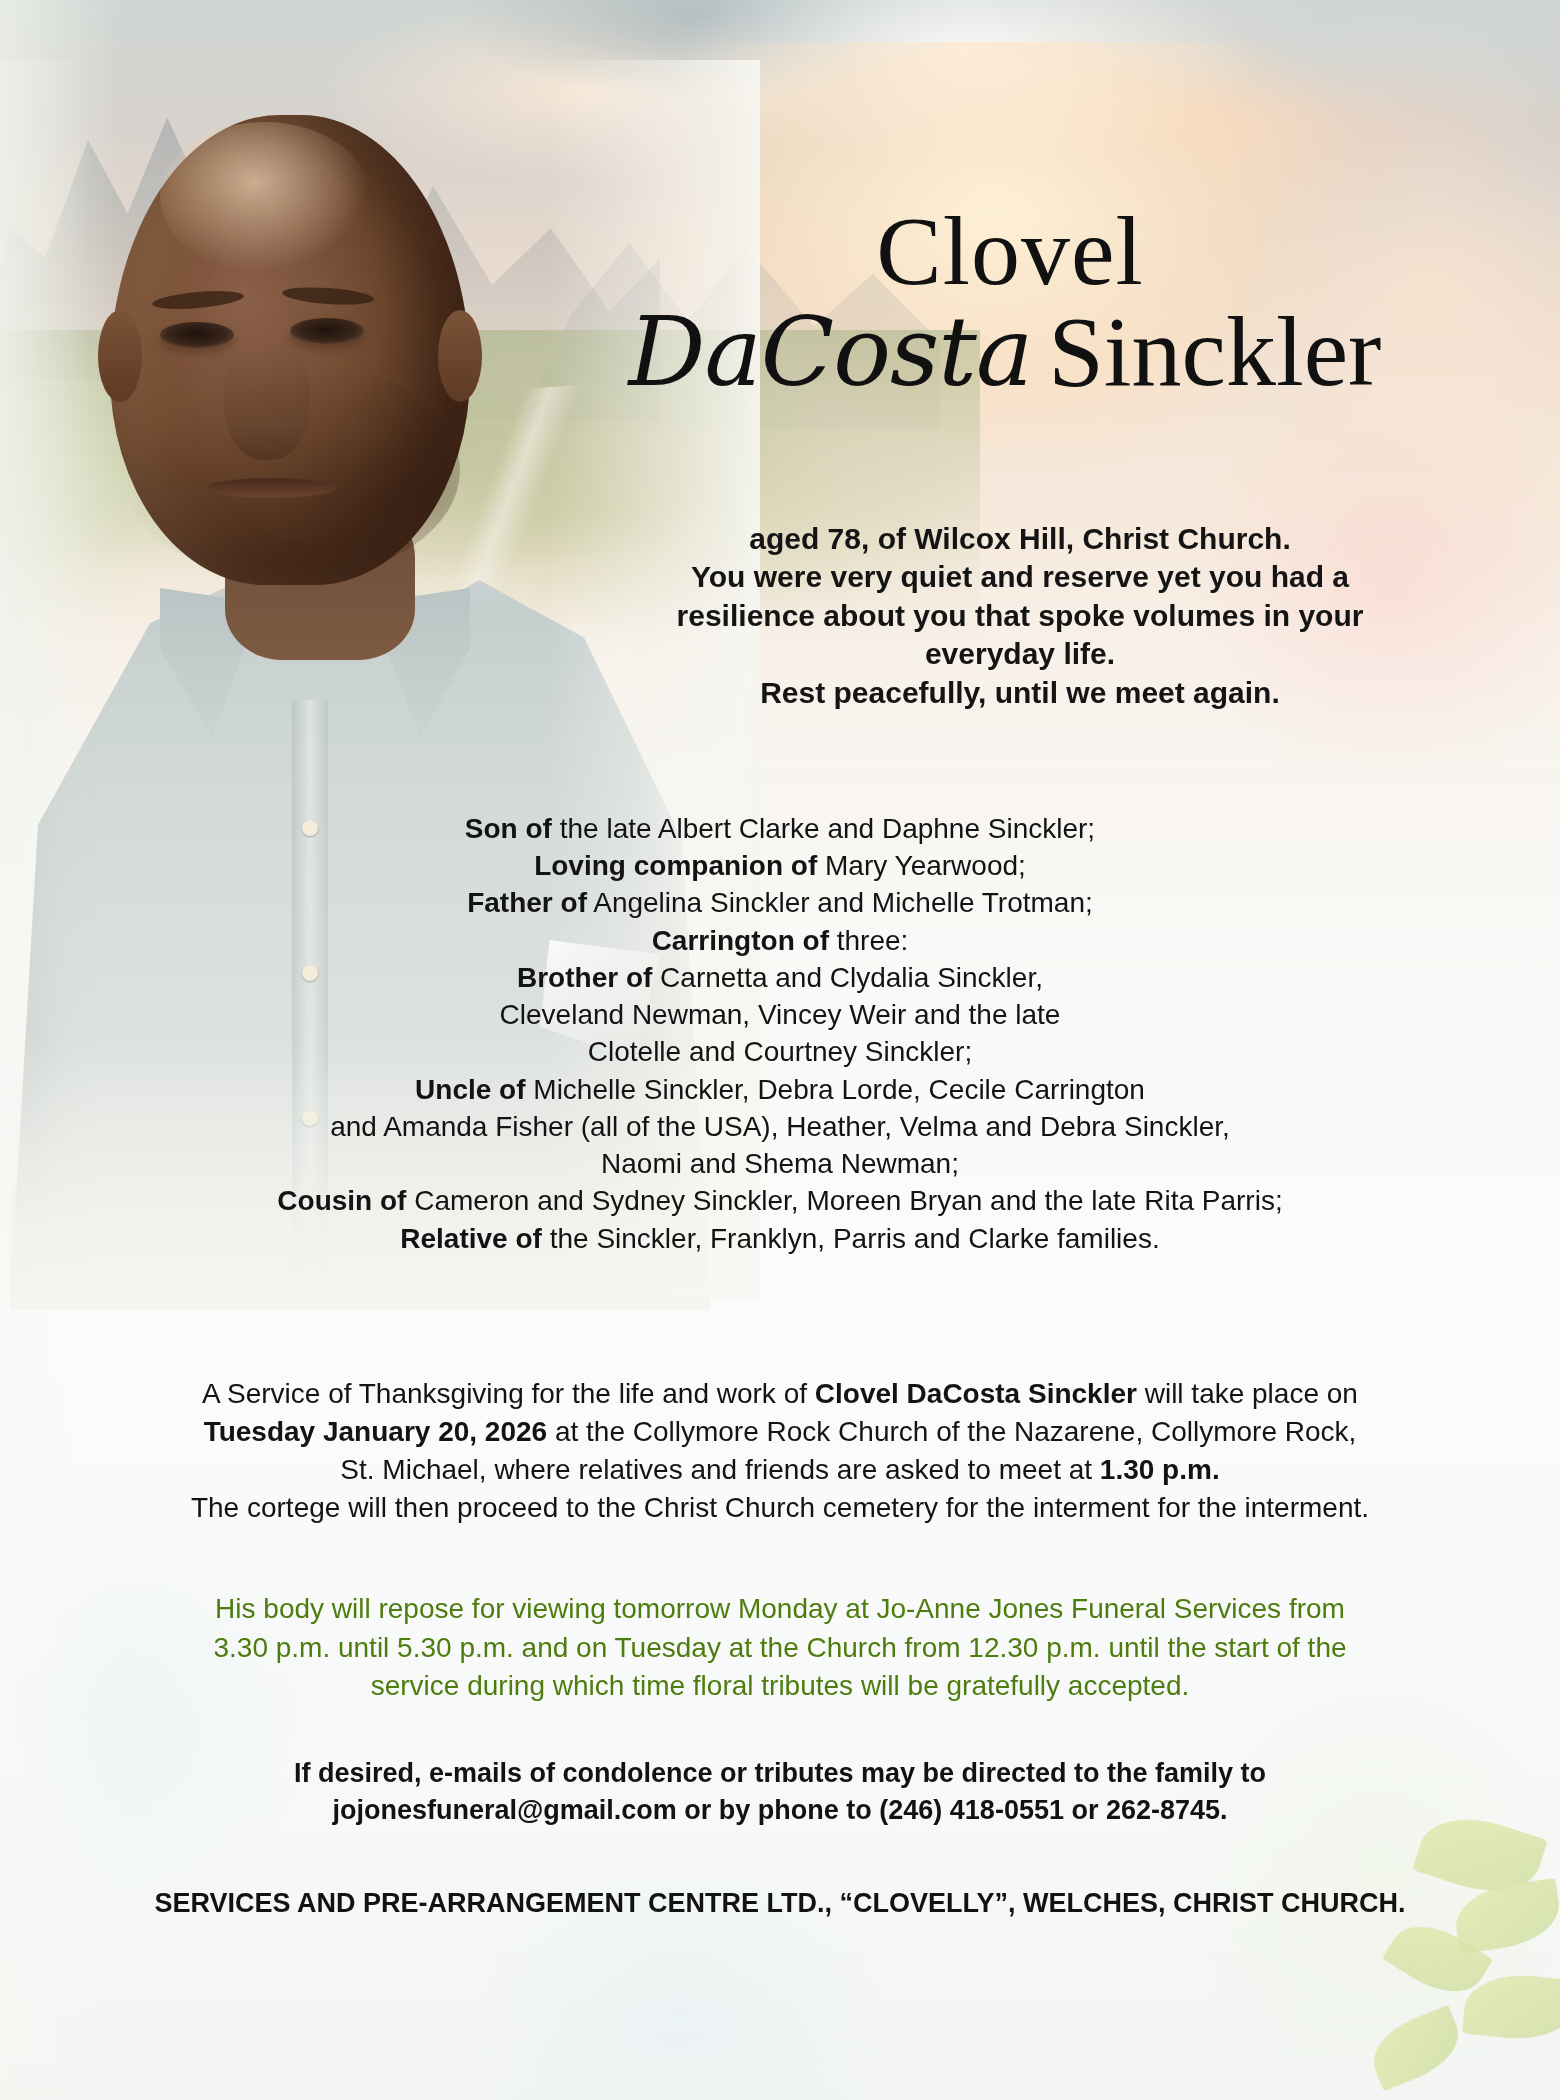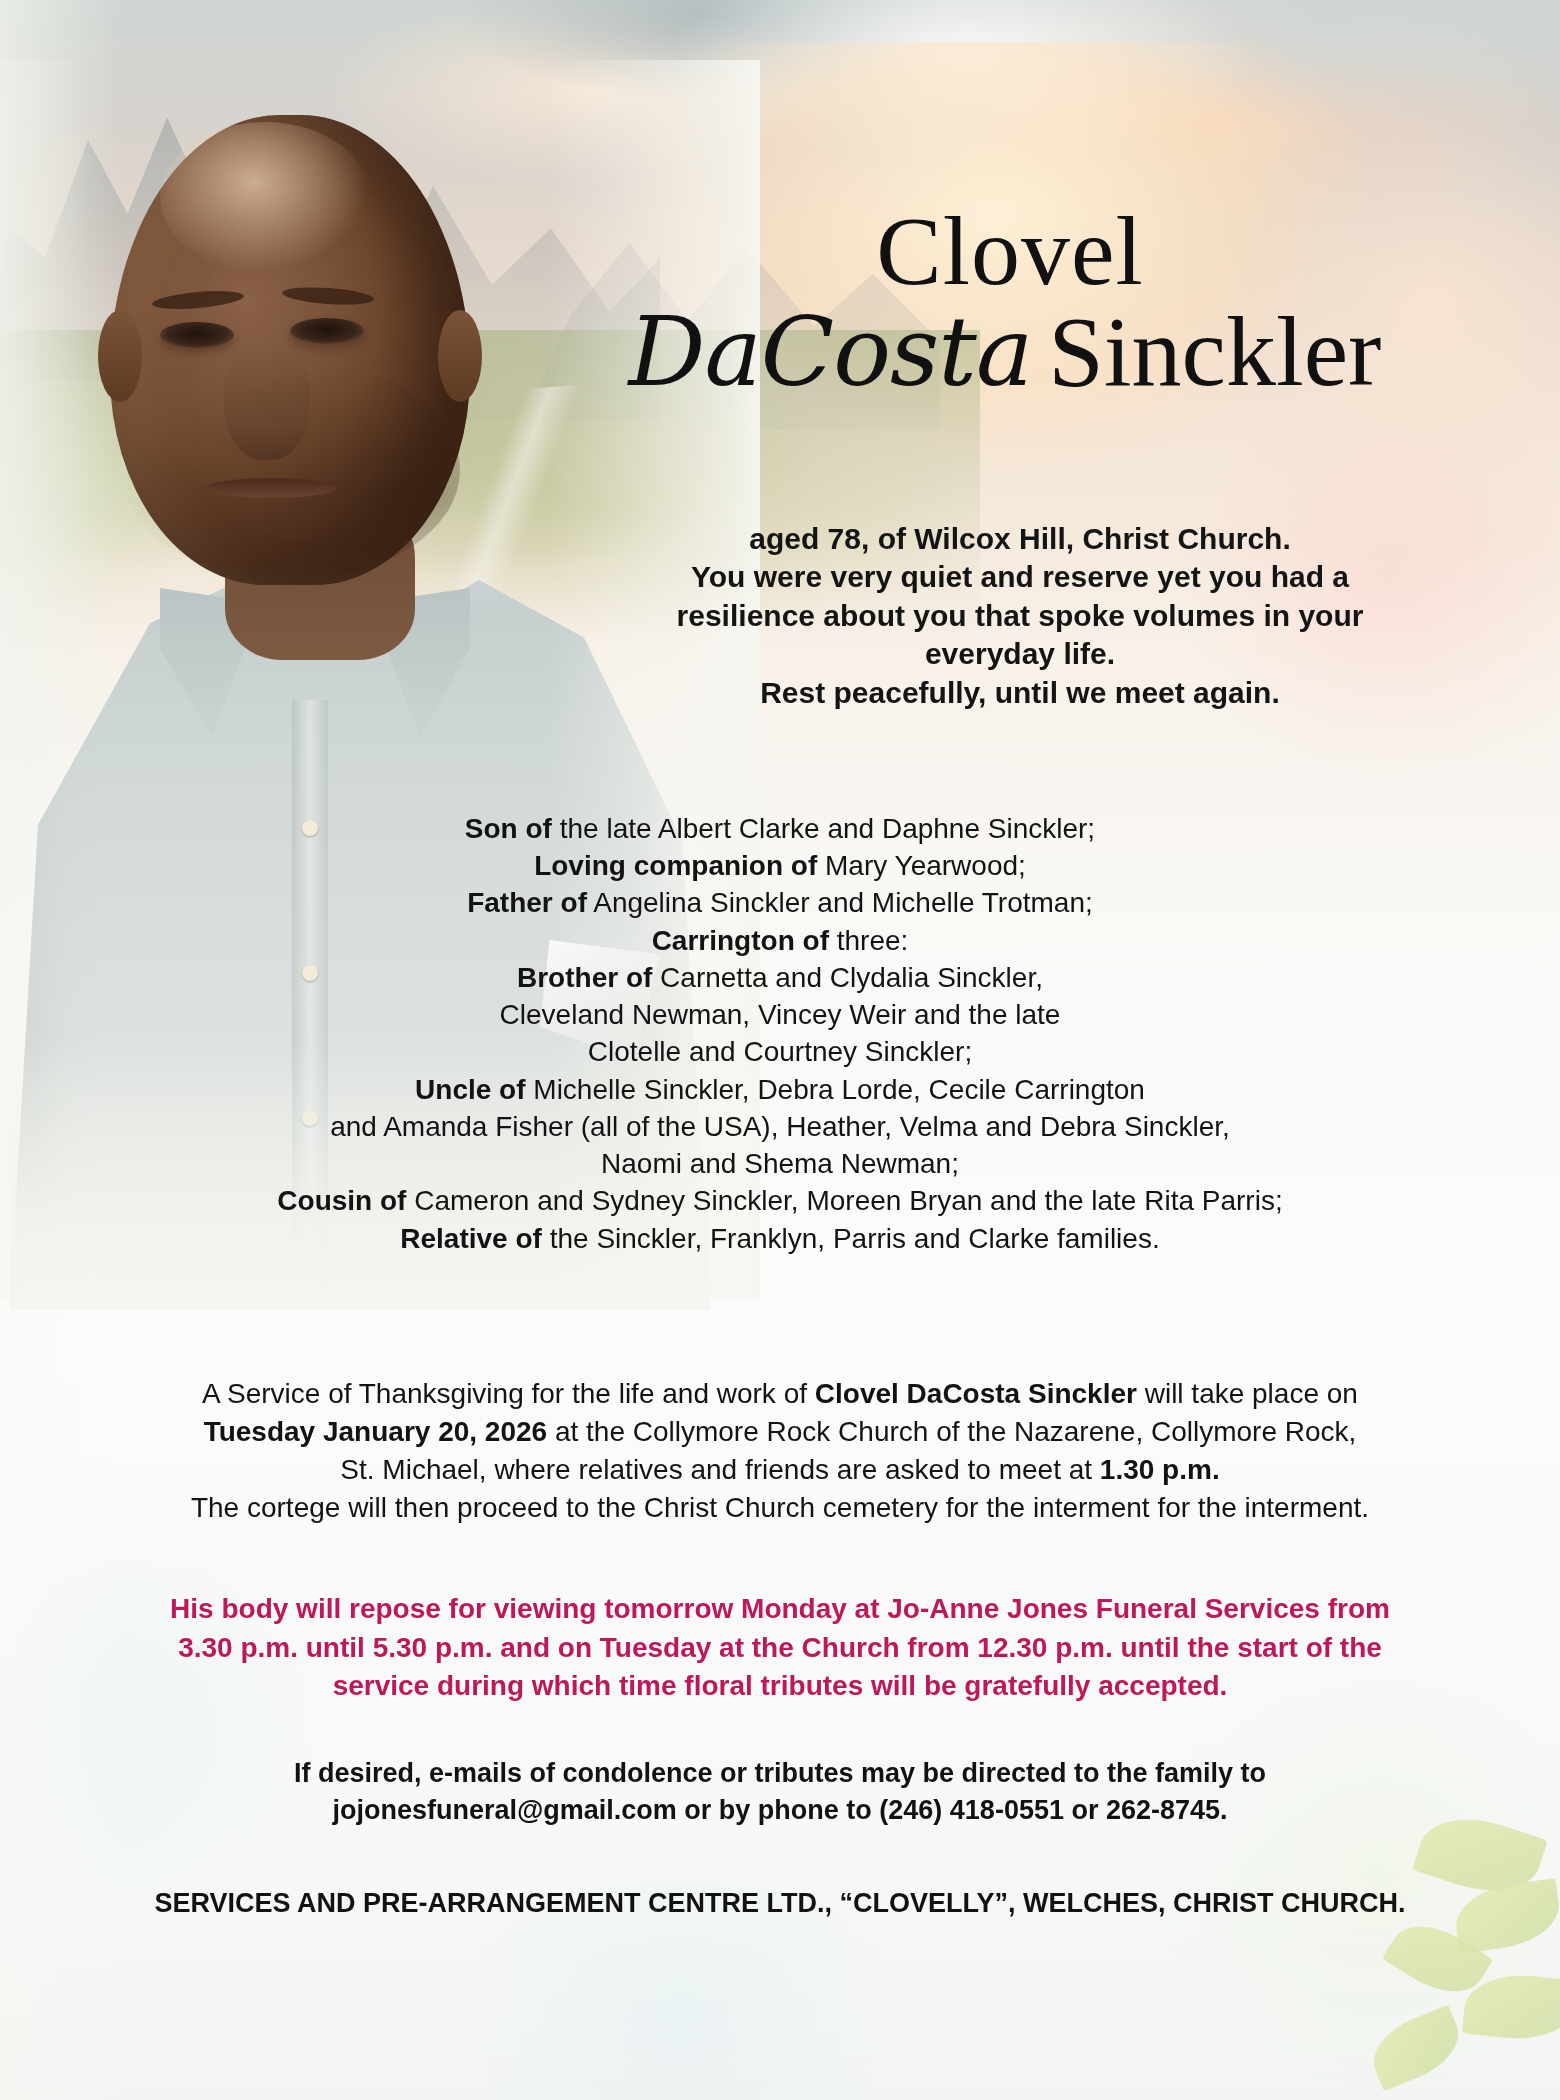--- a/index.html
+++ b/index.html
@@ -317,23 +317,23 @@
     line-height: 1.36;
     color: #131313;
   }
   .service b { font-weight: bold; }
 
   .repose {
     position: absolute;
     left: 90px; top: 1590px; width: 1380px;
     text-align: center;
     font-size: 28px;
-    font-weight: bold;
+    font-weight: normal;
     line-height: 1.38;
-    color: #be185d;
+    color: #4d7c0f;
   }
 
   .condolence {
     position: absolute;
     left: 150px; top: 1755px; width: 1260px;
     text-align: center;
     font-size: 27px;
     font-weight: bold;
     line-height: 1.38;
     color: #121212;

